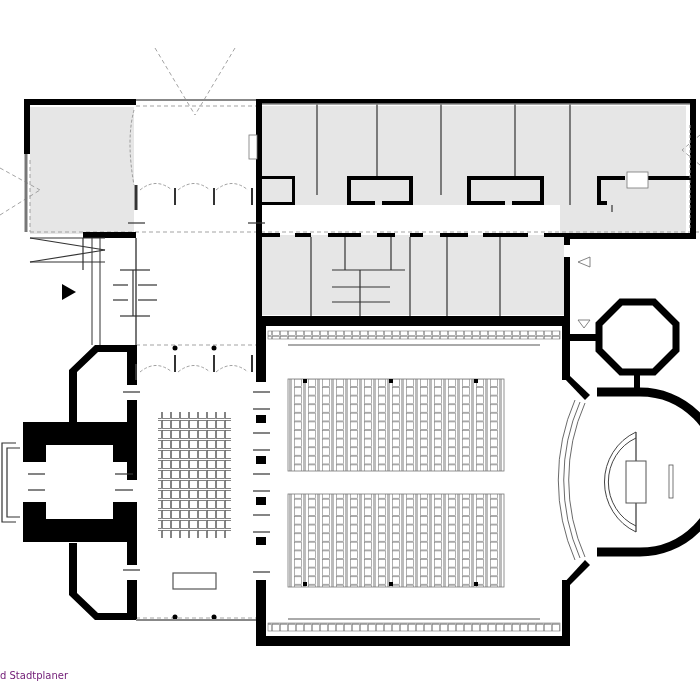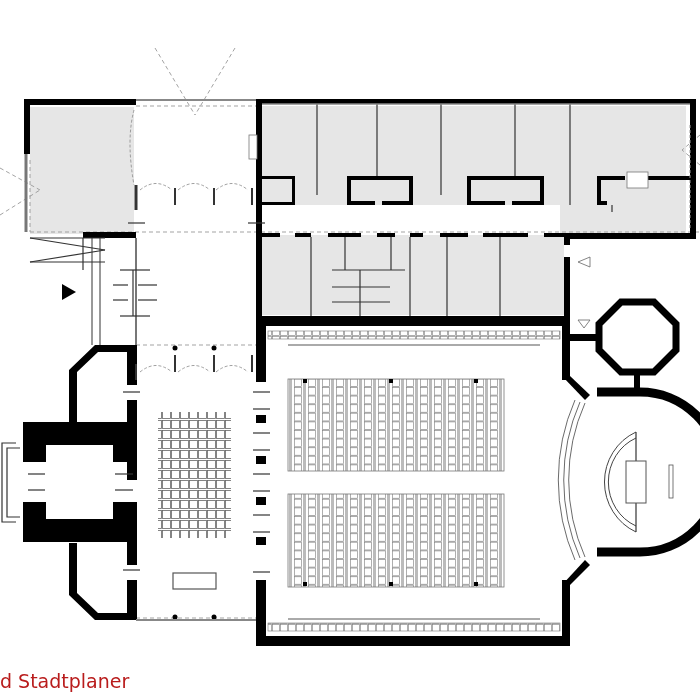--- a/index.html
+++ b/index.html
@@ -1,18 +1,18 @@
 <!DOCTYPE html>
 <html><head>
 <meta charset="utf-8">
 <style>
   html,body{margin:0;padding:0;background:#fff;}
   body{width:700px;height:700px;position:relative;overflow:hidden;font-family:"DejaVu Sans",sans-serif;}
   #plan{position:absolute;left:0;top:0;}
-  .caption{position:absolute;left:0;top:670px;font-size:19px;color:#b91c1c;white-space:nowrap;letter-spacing:0;text-align:right;}
+  .caption{position:absolute;left:0;top:670px;font-size:10px;color:#701a75;white-space:nowrap;letter-spacing:0;text-align:right;}
 </style>
 </head>
 <body>
 
 <svg id="plan" width="700" height="700" viewBox="0 0 700 700" xmlns="http://www.w3.org/2000/svg">
   <defs>
     <pattern id="seatcol" x="0" y="0" width="14" height="8.6" patternUnits="userSpaceOnUse">
       <rect x="0.5" y="0.5" width="7" height="7.6" fill="#fff" stroke="#777" stroke-width="0.6"></rect>
       <rect x="9" y="0" width="3" height="8.6" fill="#bbb"></rect>
     </pattern>

